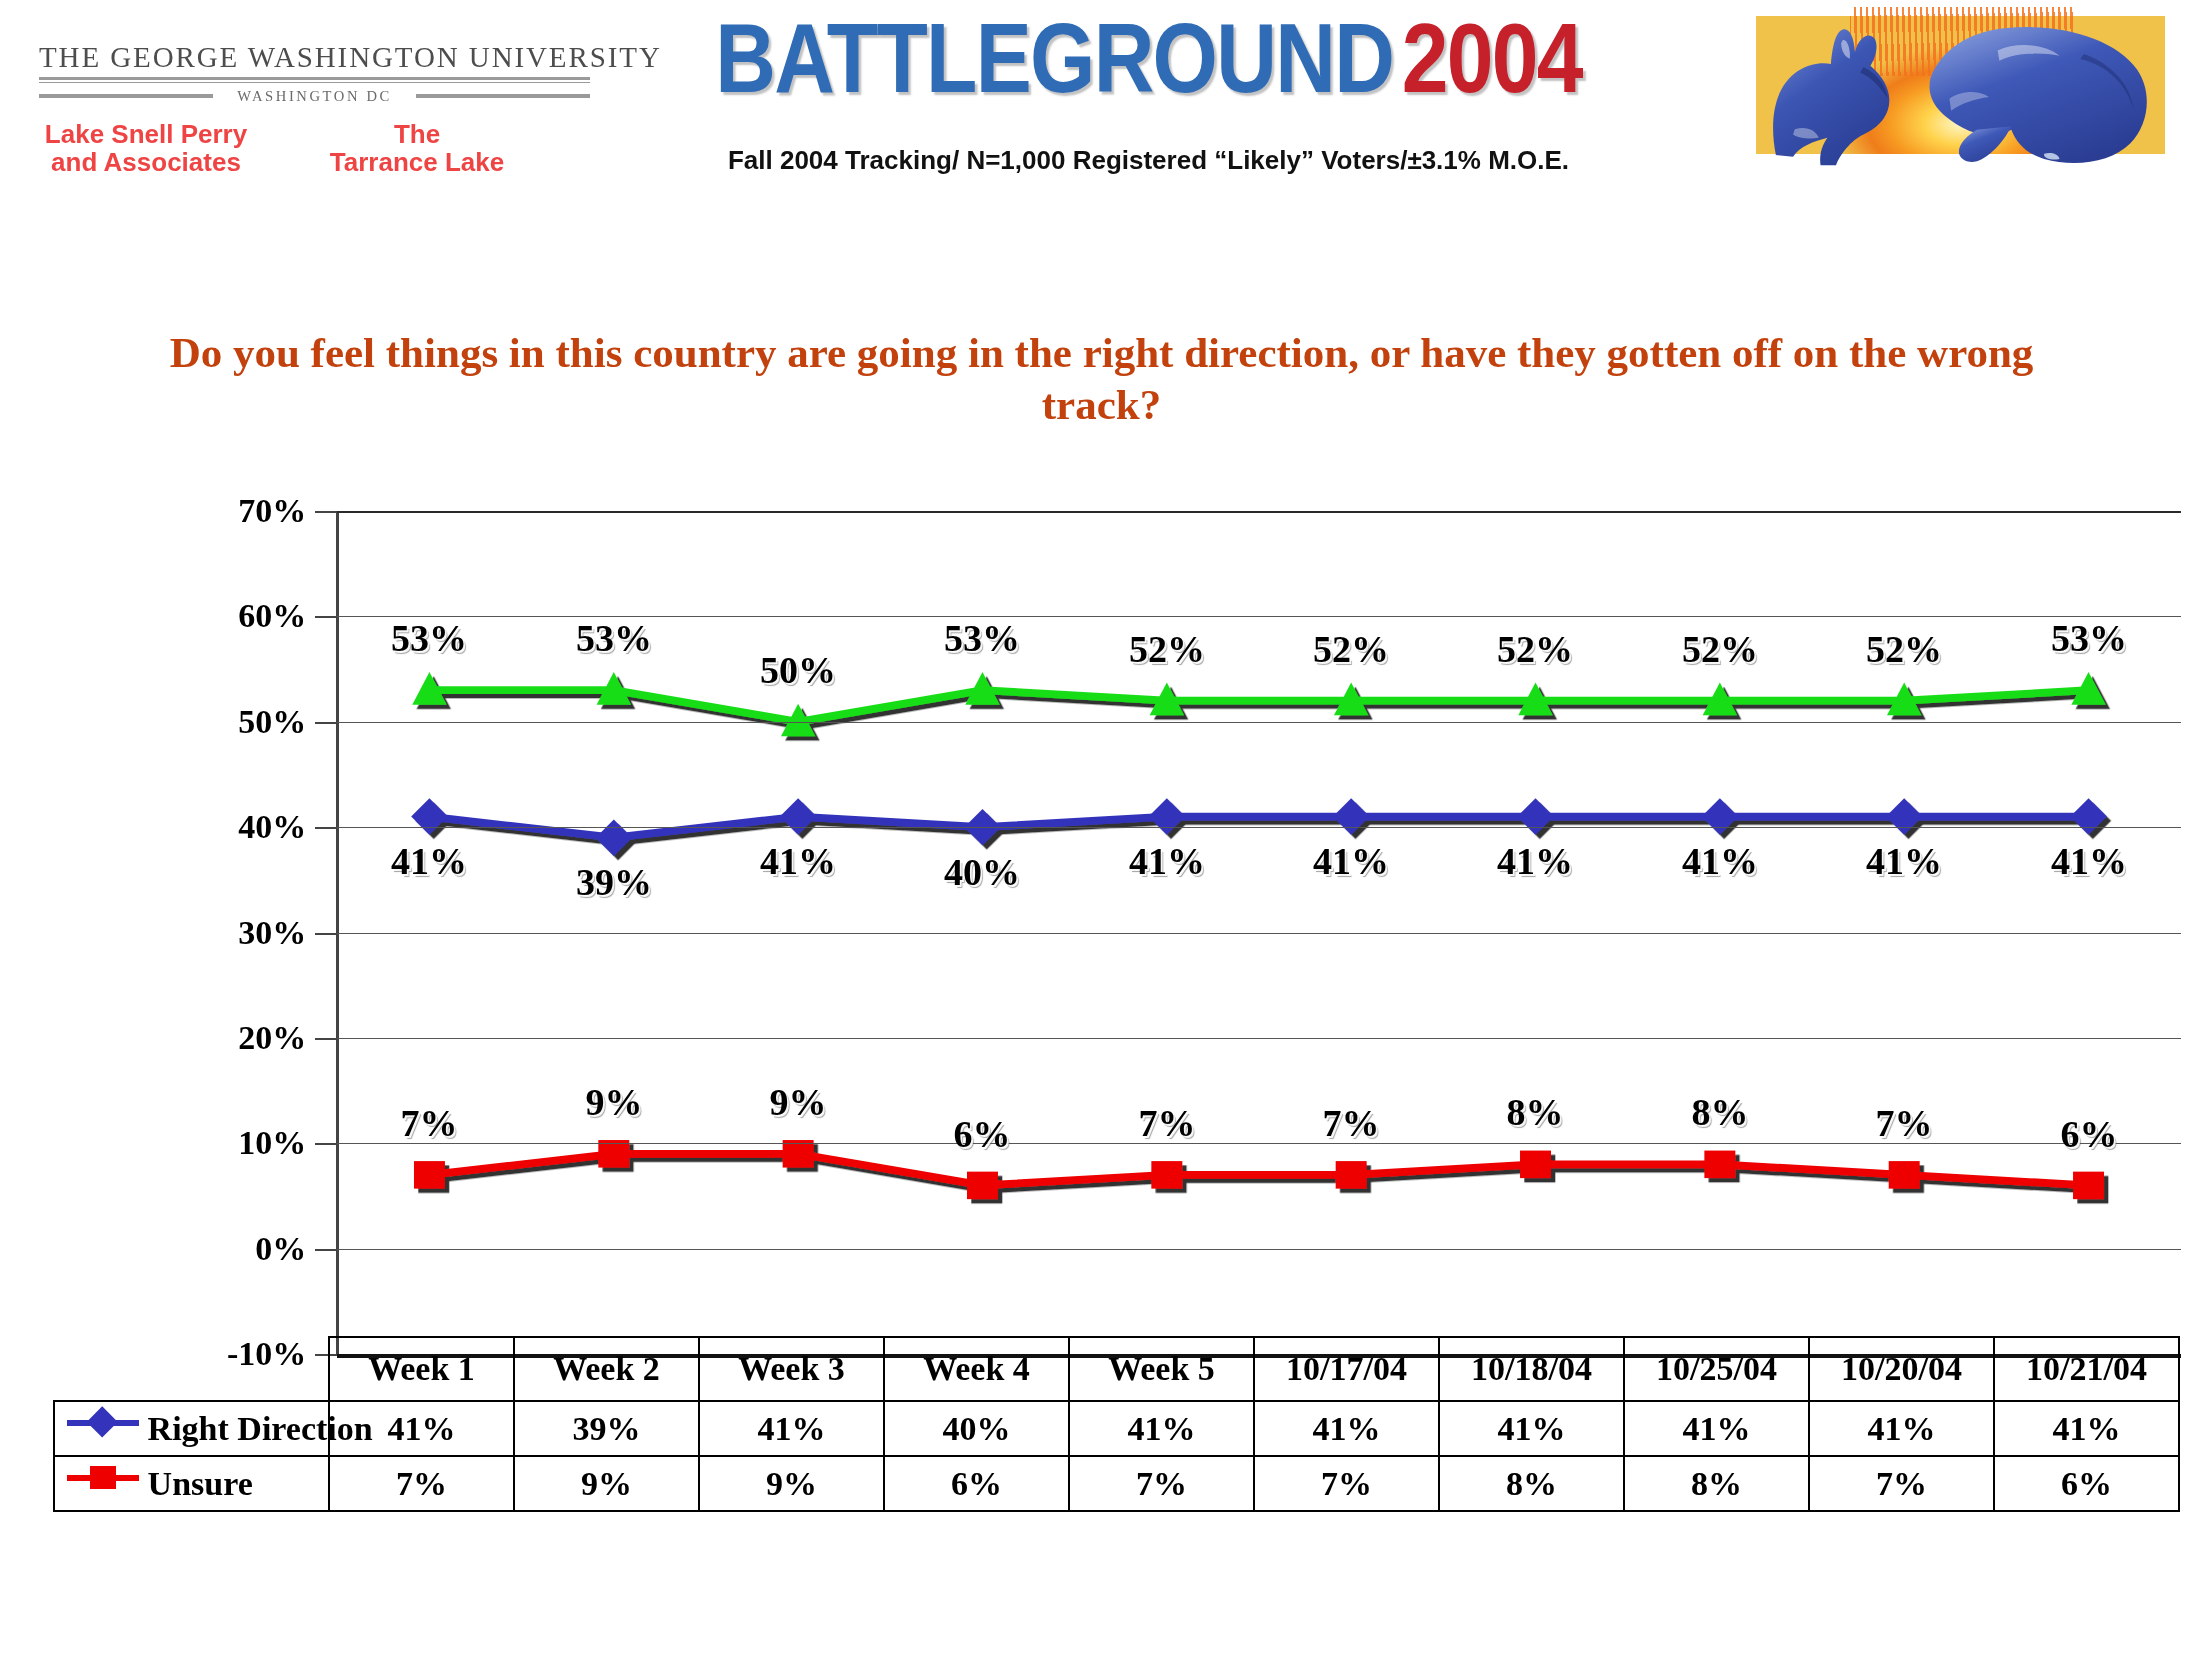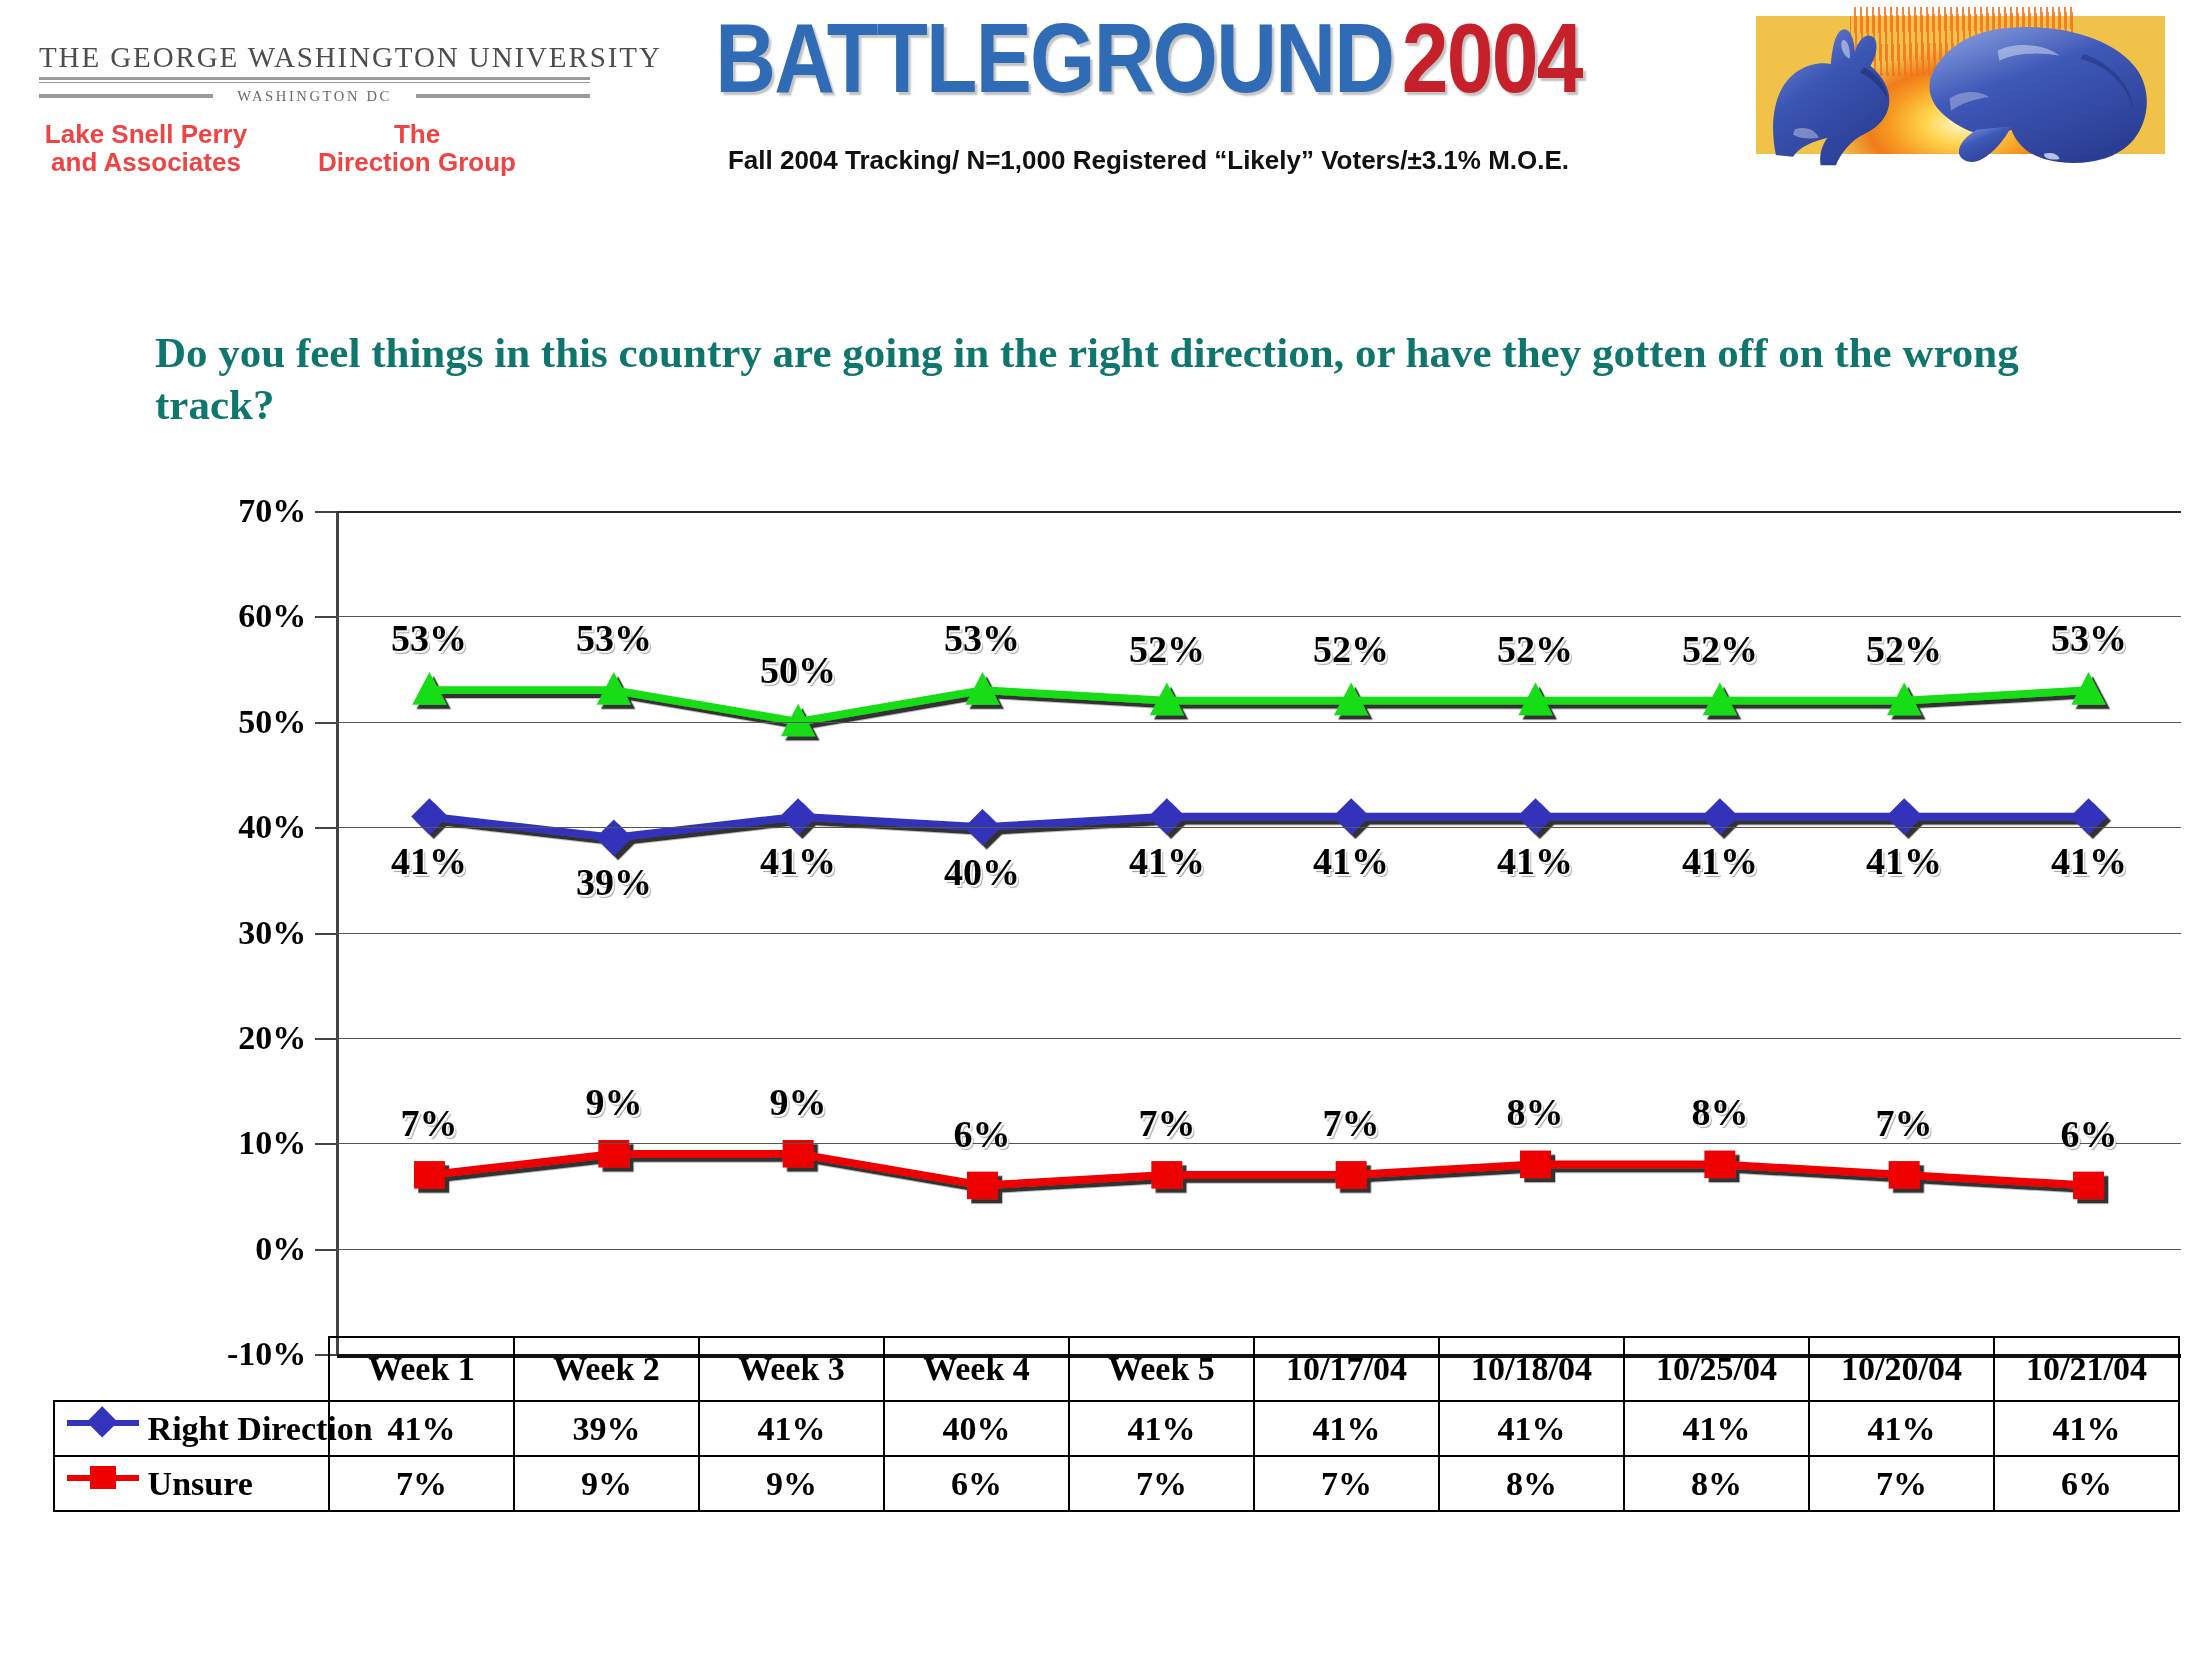--- a/index.html
+++ b/index.html
@@ -72,21 +72,21 @@
   }
   .mascot{position:absolute;}
   #donkey{left:21.5px;top:26px;}
   #elephant{left:168px;top:15.5px;}
 
   
   #question{
     position:absolute;left:155px;top:327px;width:1893px;
     font-family:"Liberation Serif", serif;
     font-weight:bold;font-size:43px;line-height:1.20;
-    text-align:left;color:#0f766e;
+    text-align:center;color:#c2410c;
   }
 
   
   #chart-area{position:absolute;left:0;top:495px;width:2203px;height:860px;}
 
   
   #plot{position:absolute;left:337px;top:15.5px;width:1844px;height:843px;}
   .gridline{position:absolute;left:0;width:1844px;height:0;border-top:1.7px solid #555;}
   .gridline.top{border-top:2.6px solid #2a2a2a;}
   .gridline.bottom{border-top:4.3px solid #111;}
@@ -149,21 +149,21 @@
     <div class="gw-dc-wrap">
       <div class="gw-dc-bar"></div>
       <div class="gw-dc">WASHINGTON DC</div>
       <div class="gw-dc-bar"></div>
     </div>
   </div>
 
   <div class="firm" id="firm-lsp" style="white-space:pre-line">Lake Snell Perry
 and Associates</div>
   <div class="firm" id="firm-tg" style="white-space:pre-line">The
-Direction Group</div>
+Tarrance Lake</div>
 
   <div class="bg-logo">
     <span class="bg-word" id="bg-battleground">BATTLEGROUND</span><span class="bg-word" id="bg-2004">2004</span>
     <div id="bg-sub">Fall 2004 Tracking/ N=1,000 Registered “Likely” Voters/±3.1% M.O.E.</div>
   </div>
 
   <div id="mascots">
     <div id="mascot-bg"></div>
     <div id="mascot-rays"></div>
     <svg class="mascot" id="donkey" width="159" height="142" viewBox="0 0 185 165">

